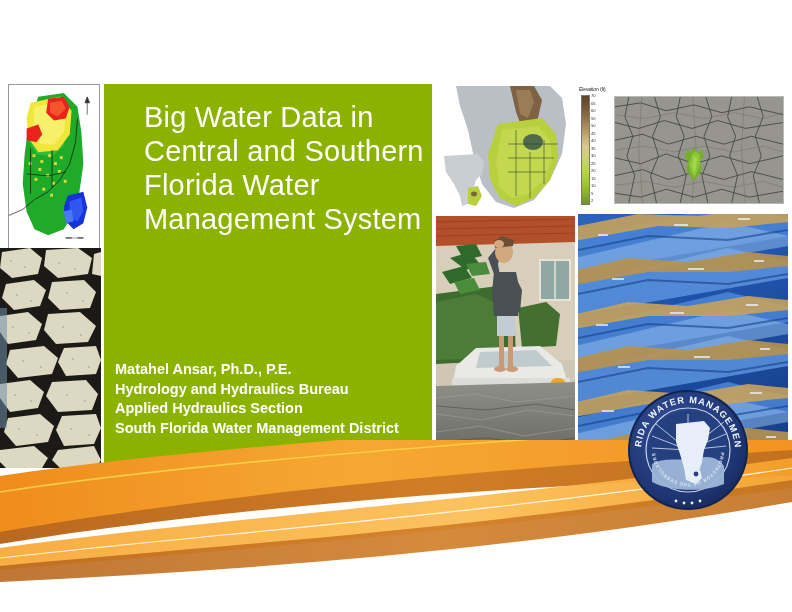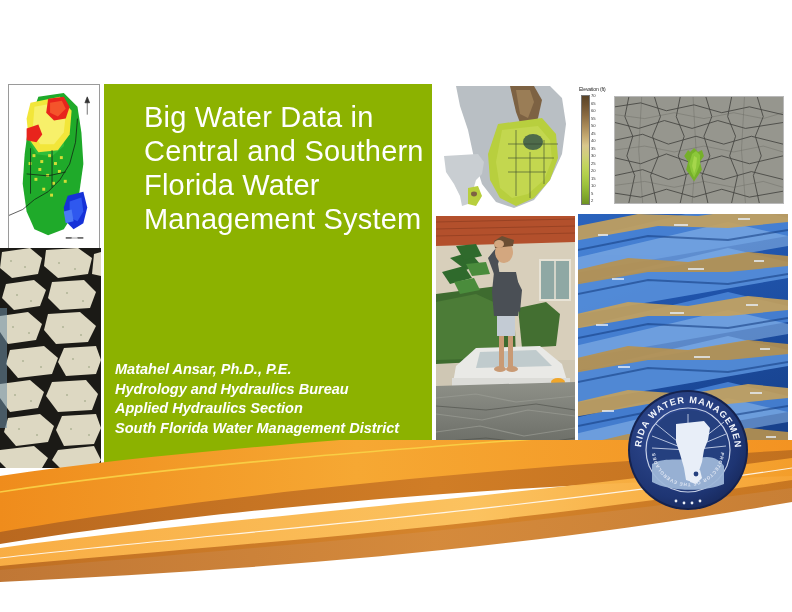--- a/index.html
+++ b/index.html
@@ -48,21 +48,20 @@
     margin-left: 30px;
   }
   .author-block {
     position: absolute;
     left: 11px;
     top: 276px;
     width: 316px;
     color: #ffffff;
     font-size: 14.5px;
     line-height: 19.6px;
-    font-style: italic;
     font-weight: 600;
   }
   .author-line { display: block; white-space: nowrap; }
 
   
   .imgframe {
     position: absolute;
     overflow: hidden;
     background: #ffffff;
   }

